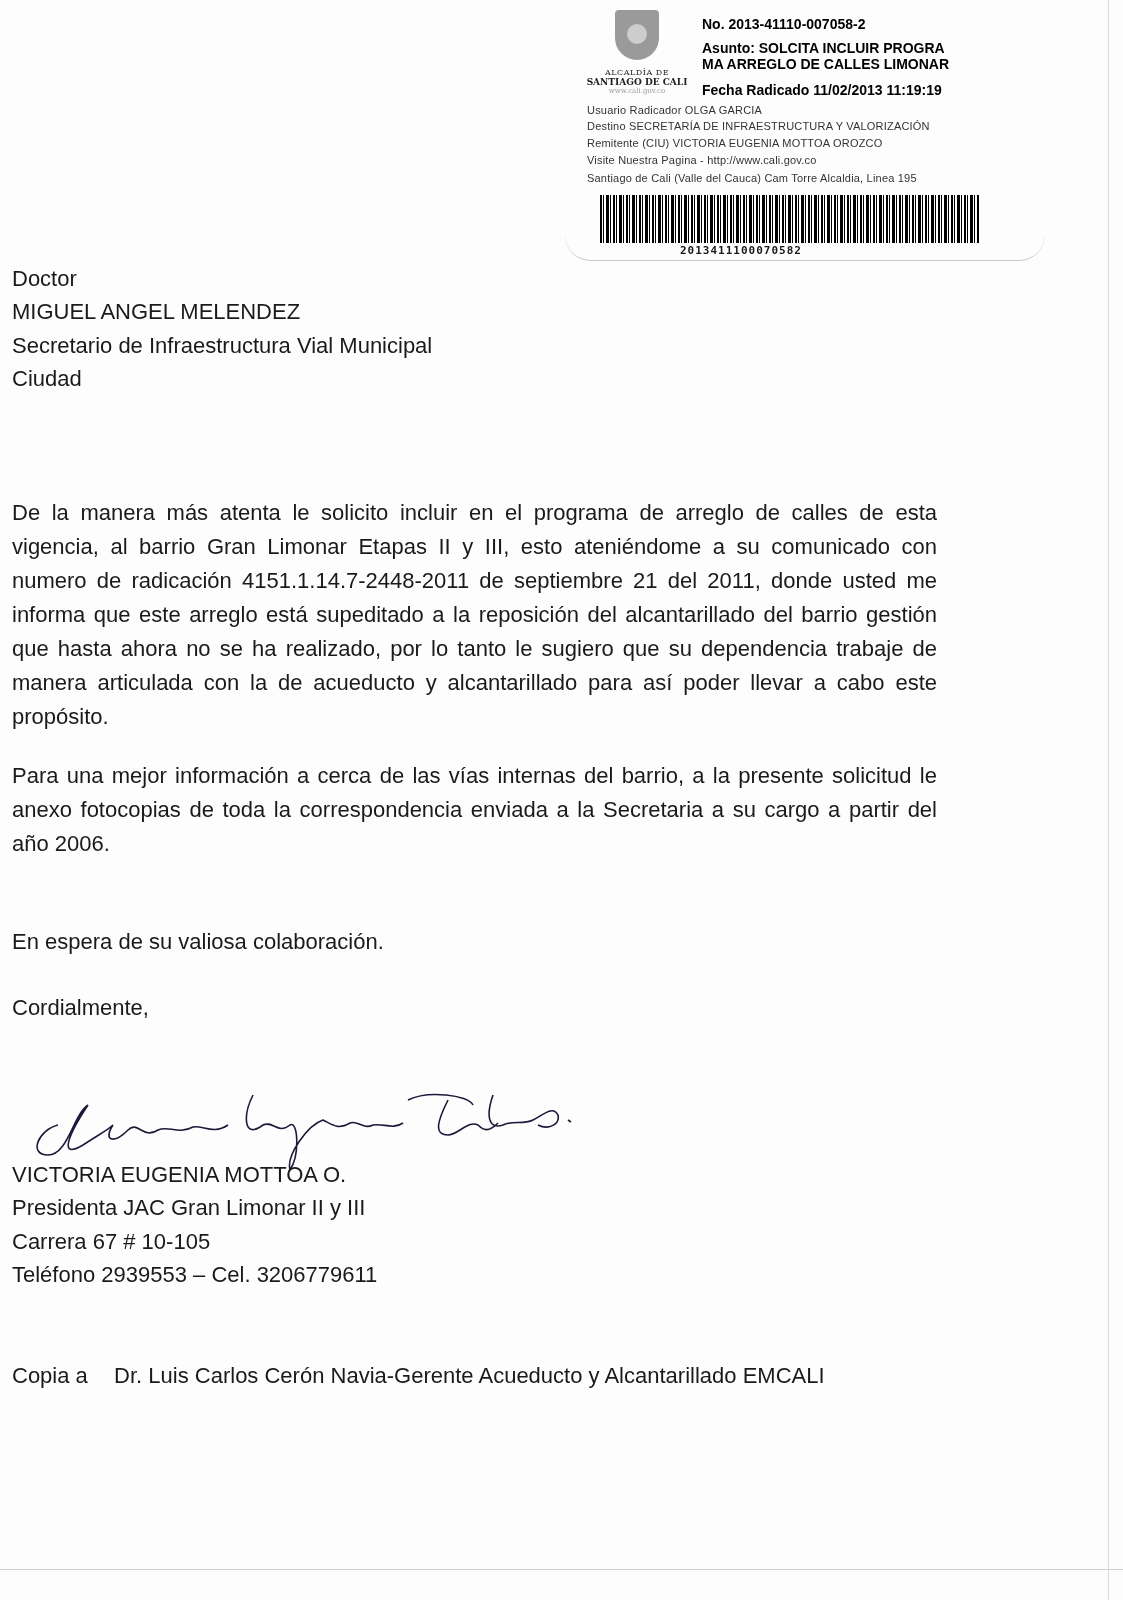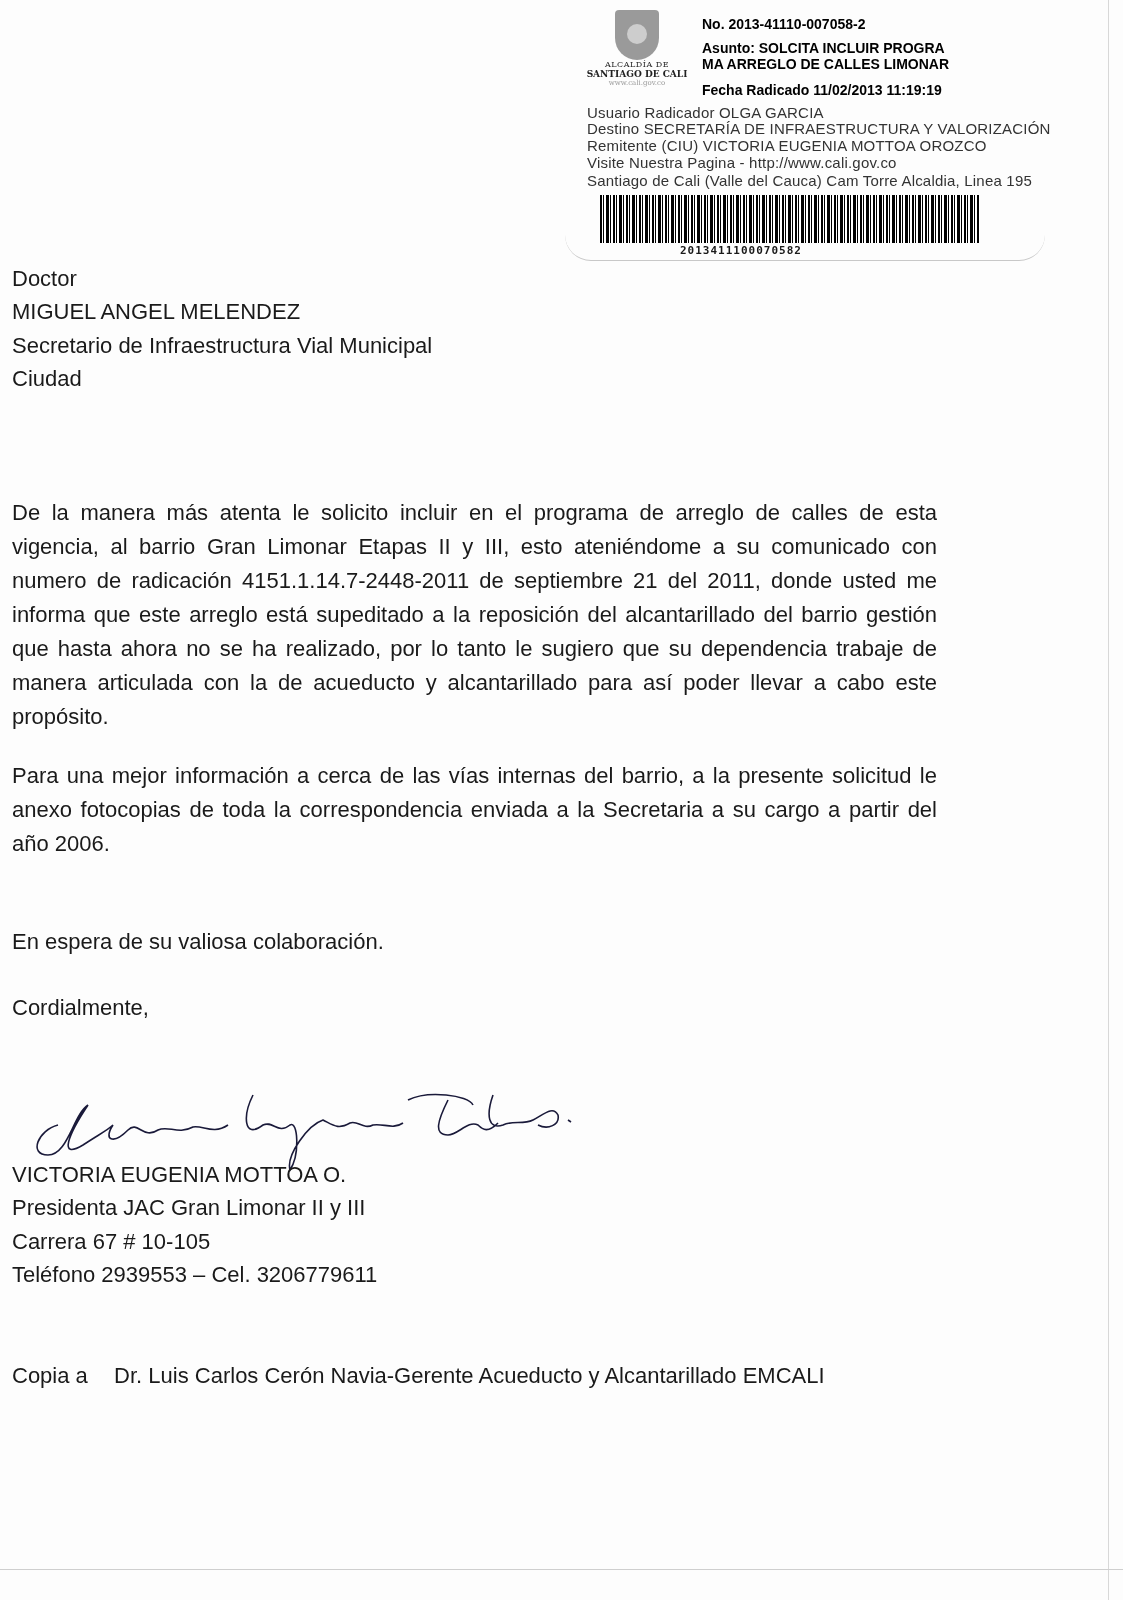--- a/index.html
+++ b/index.html
@@ -12,26 +12,26 @@
     .bottom-edge { position: absolute; left: 0; bottom: 30px; width: 1123px; height: 1px; background: #cfcfcf; }
 
     .t { position: absolute; left: 12px; font-size: 22px; line-height: 33px; white-space: nowrap; }
 
     
     .stamp { position: absolute; left: 565px; top: 0; width: 490px; height: 265px; }
     .stamp-card { position: absolute; left: 0; top: 0; width: 480px; height: 260px; border-bottom: 1px solid #c8c8c8; border-radius: 0 0 26px 26px; }
     .crest { position: absolute; left: 50px; top: 10px; width: 44px; height: 50px; background: #7a7a7a; border-radius: 4px 4px 22px 22px; opacity: 0.75; }
     .crest-inner { position: absolute; left: 12px; top: 14px; width: 20px; height: 20px; background: #bdbdbd; border-radius: 50%; }
     .alcaldia { position: absolute; left: 20px; top: 60px; width: 104px; text-align: center; font-family: "DejaVu Serif", serif; color: #222; }
-    .alcaldia .l1 { font-size: 8px; letter-spacing: 0.5px; }
+    .alcaldia .l1 { font-size: 8px; letter-spacing: 0.5px; margin-top: 8px; }
     .alcaldia .l2 { font-size: 9px; font-weight: bold; }
     .alcaldia .l3 { font-size: 7px; color: #999; }
     .st { position: absolute; white-space: nowrap; font-family: "Liberation Sans", sans-serif; color: #000000; }
     .st.bold { font-weight: bold; font-size: 14px; }
-    .st.small { font-size: 15px; color: #333; letter-spacing: 0.2px; }
+    .st.small { font-size: 11px; color: #333; letter-spacing: 0.2px; }
     .barcode { position: absolute; left: 35px; top: 195px; width: 380px; height: 48px;
       background: repeating-linear-gradient(90deg, #000 0 2px, #fff 2px 3px, #000 3px 4px, #fff 4px 6px, #000 6px 9px, #fff 9px 10px, #000 10px 11px, #fff 11px 13px); }
     .barcode-num { position: absolute; left: 115px; top: 244px; font-family: "DejaVu Sans Mono", monospace; font-weight: bold; font-size: 11px; letter-spacing: 1px; }
 
     .body-p { position: absolute; left: 12px; width: 925px; font-size: 22px; line-height: 34px; text-align: justify; }
     .body-p.last-left { text-align-last: left; margin-top: 32px; }
 
     .signature { position: absolute; left: 28px; top: 1085px; }
   </style>
 </head>

